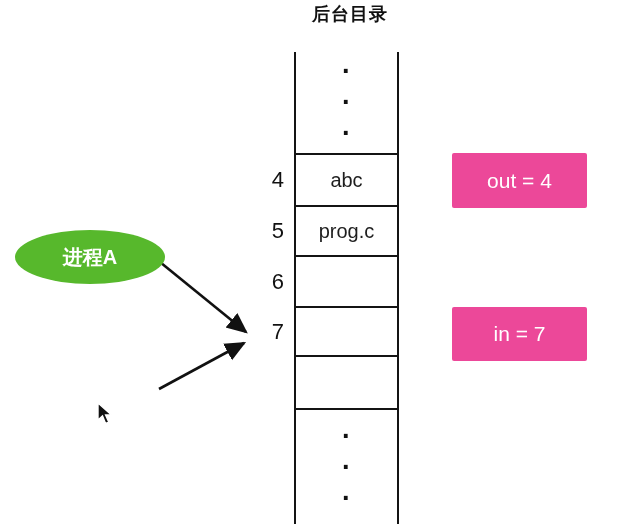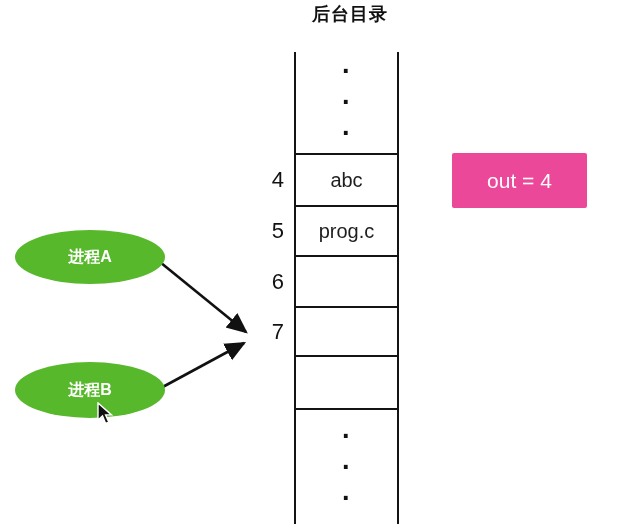--- a/index.html
+++ b/index.html
@@ -73,21 +73,21 @@
   }
   .badge-out { top: 153px; height: 55px; }
   .badge-in  { top: 307px; height: 54px; }
   
   .process {
     position: absolute;
     left: 15px; width: 150px;
     background: #57b82c;
     border-radius: 50%;
     display: flex; align-items: center; justify-content: center;
-    color: #ffffff; font-size: 16px; font-weight: bold;
+    color: #ffffff; font-size: 20px; font-weight: bold;
   }
   .process-a { top: 230px; height: 54px; }
   .process-b { top: 362px; height: 56px; }
   
   .arrow-layer, .cursor {
     position: absolute; pointer-events: none;
   }
   .arrow-layer { left: 0; top: 0; }
   .cursor { left: 96px; top: 402px; }
 </style>
@@ -141,21 +141,21 @@
     </div>
 
     <div class="dots-section dots-bottom">
       <span class="dot">·</span>
       <span class="dot">·</span>
       <span class="dot">·</span>
     </div>
   </div>
 
   <div class="badge badge-out">out = 4</div>
+  <div class="badge badge-in">in = 7</div>
 
   <div class="process process-a">进程A</div>
-  <div class="process process-b">进程B</div>
 
   <svg class="cursor" width="20" height="26" viewBox="0 0 20 26">
     <path d="M2,1 L2,18 L6.5,14 L9.6,21.5 L12.8,20.1 L9.6,12.9 L15.5,12.9 Z" fill="#111" stroke="#ffffff" stroke-width="1.4"></path>
   </svg>
 
 </div>
 
 </body></html>

